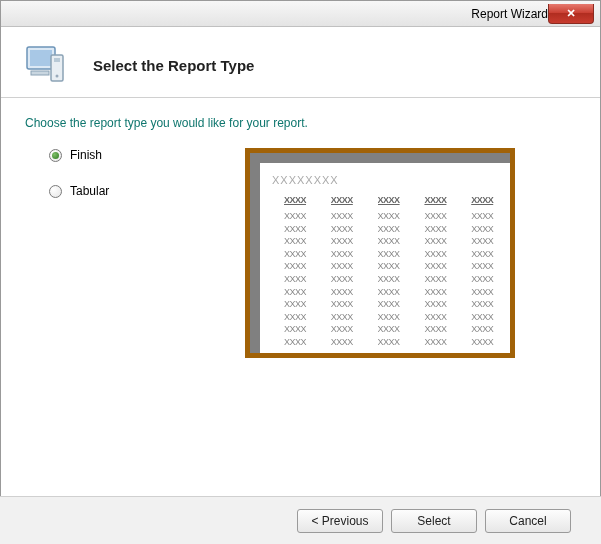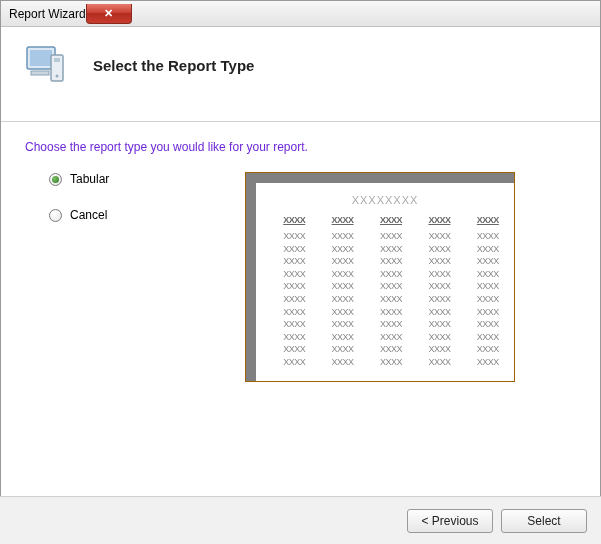--- a/index.html
+++ b/index.html
@@ -12,41 +12,41 @@
     height: 544px;
     overflow: hidden;
     border: 1px solid #999;
   }
   .titlebar {
     height: 26px;
     background: linear-gradient(to bottom, #f7f7f7, #e4e4e4);
     border-bottom: 1px solid #c0c0c0;
     display: flex;
     align-items: center;
-    justify-content: flex-start;
+    justify-content: flex-end;
     padding-left: 8px;
   }
   .close-btn {
     width: 46px;
     height: 20px;
     background: linear-gradient(to bottom, #e67a6f 0%, #c83b2e 50%, #b12d20 50%, #c83b2e 100%);
     border: 1px solid #8a2a20;
     border-top: none;
     border-radius: 0 0 4px 4px;
     margin-right: 6px;
     display: flex;
     align-items: center;
     justify-content: center;
     color: #fff;
     font-weight: bold;
     font-size: 11px;
     cursor: pointer;
   }
   .header {
-    padding: 14px 20px 32px 20px;
+    padding: 14px 20px 8px 20px;
     display: flex;
     align-items: center;
     border-bottom: 1px solid #d0d0d0;
     background: #fff;
   }
   .header-icon {
     width: 48px;
     height: 48px;
     margin-right: 24px;
   }
@@ -54,21 +54,21 @@
     font-size: 15px;
     font-weight: bold;
     color: #222;
   }
   .content {
     padding: 18px 24px 10px 24px;
     height: 400px;
     position: relative;
   }
   .instruction {
-    color: #6d28d9;
+    color: #0f766e;
     margin-bottom: 18px;
   }
   .body-row {
     display: flex;
     align-items: flex-start;
   }
   .options {
     width: 220px;
     padding-left: 24px;
   }
@@ -92,25 +92,24 @@
     content: "";
     position: absolute;
     top: 2px; left: 2px;
     width: 7px; height: 7px;
     border-radius: 50%;
     background: radial-gradient(circle at 35% 35%, #7fbf6a, #2d7a1f);
   }
   .preview {
     width: 270px;
     height: 210px;
-    border: 1px solid #a16207;
+    border: 5px solid #a16207;
     background: #fff;
     position: relative;
     overflow: hidden;
-    text-align: center;
   }
   .preview-shadow-top {
     position: absolute;
     top: 0; left: 0; right: 0;
     height: 10px;
     background: #808080;
   }
   .preview-shadow-left {
     position: absolute;
     top: 0; left: 0; bottom: 0;
@@ -155,21 +154,21 @@
   }
   .footer {
     position: absolute;
     bottom: 0; left: 0; right: 0;
     height: 48px;
     border-top: 1px solid #d0d0d0;
     background: #f1f1f1;
     display: flex;
     align-items: center;
     justify-content: flex-end;
-    padding-right: 14px;
+    padding-right: 30px;
     gap: 8px;
   }
   .btn {
     min-width: 86px;
     height: 24px;
     background: linear-gradient(to bottom, #fdfdfd, #e7e7e7);
     border: 1px solid #9a9a9a;
     border-radius: 3px;
     font-size: 12px;
     color: #222;
@@ -207,25 +206,25 @@
   <span class="header-title">Select the Report Type</span>
 </div>
 
 <div class="content">
   <div class="instruction">Choose the report type you would like for your report.</div>
 
   <div class="body-row">
     <div class="options">
       <div class="radio-row">
         <span class="radio checked"></span>
-        <span>Tabular</span>
+        <span>Finish</span>
       </div>
       <div class="radio-row">
         <span class="radio"></span>
-        <span>Cancel</span>
+        <span>Tabular</span>
       </div>
     </div>
 
     <div class="preview">
       <div class="preview-shadow-top"></div>
       <div class="preview-shadow-left"></div>
       <div class="preview-page">
         <div class="pg-title">XXXXXXXX</div>
         <div class="hdr">
           <span class="cell">XXXX</span>
@@ -312,13 +311,14 @@
             <span class="cell">XXXX</span>
           </div>
       </div>
     </div>
   </div>
 </div>
 
 <div class="footer">
   <div class="btn">&lt; Previous</div>
   <div class="btn">Select</div>
+  <div class="btn">Cancel</div>
 </div>
 
 </body></html>

